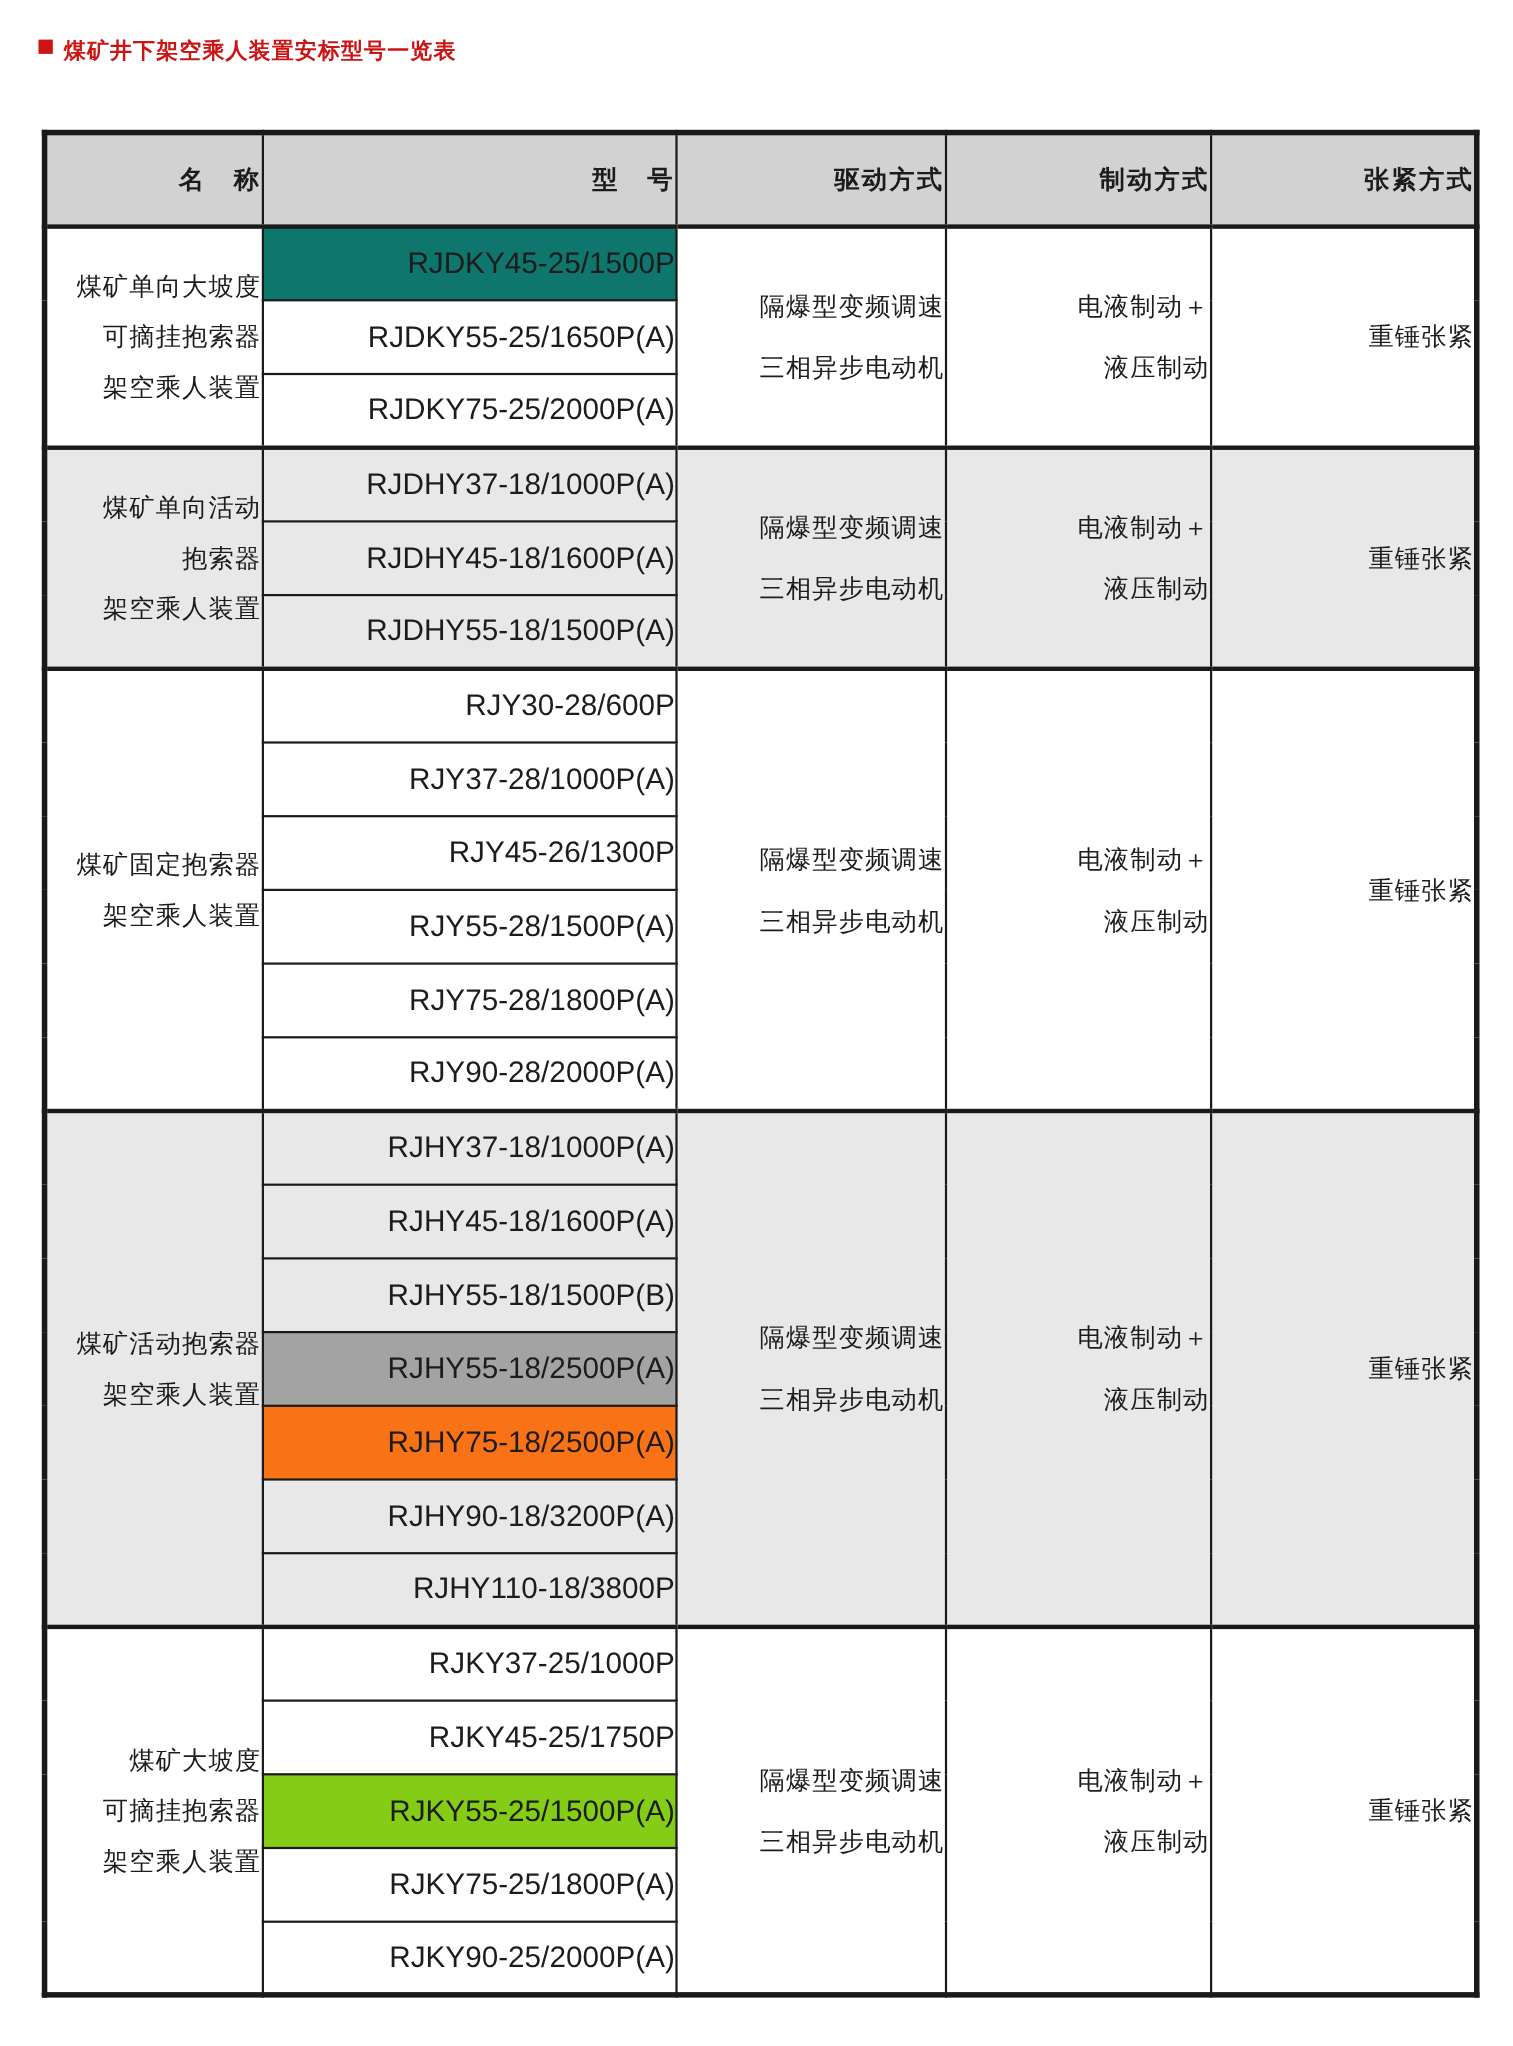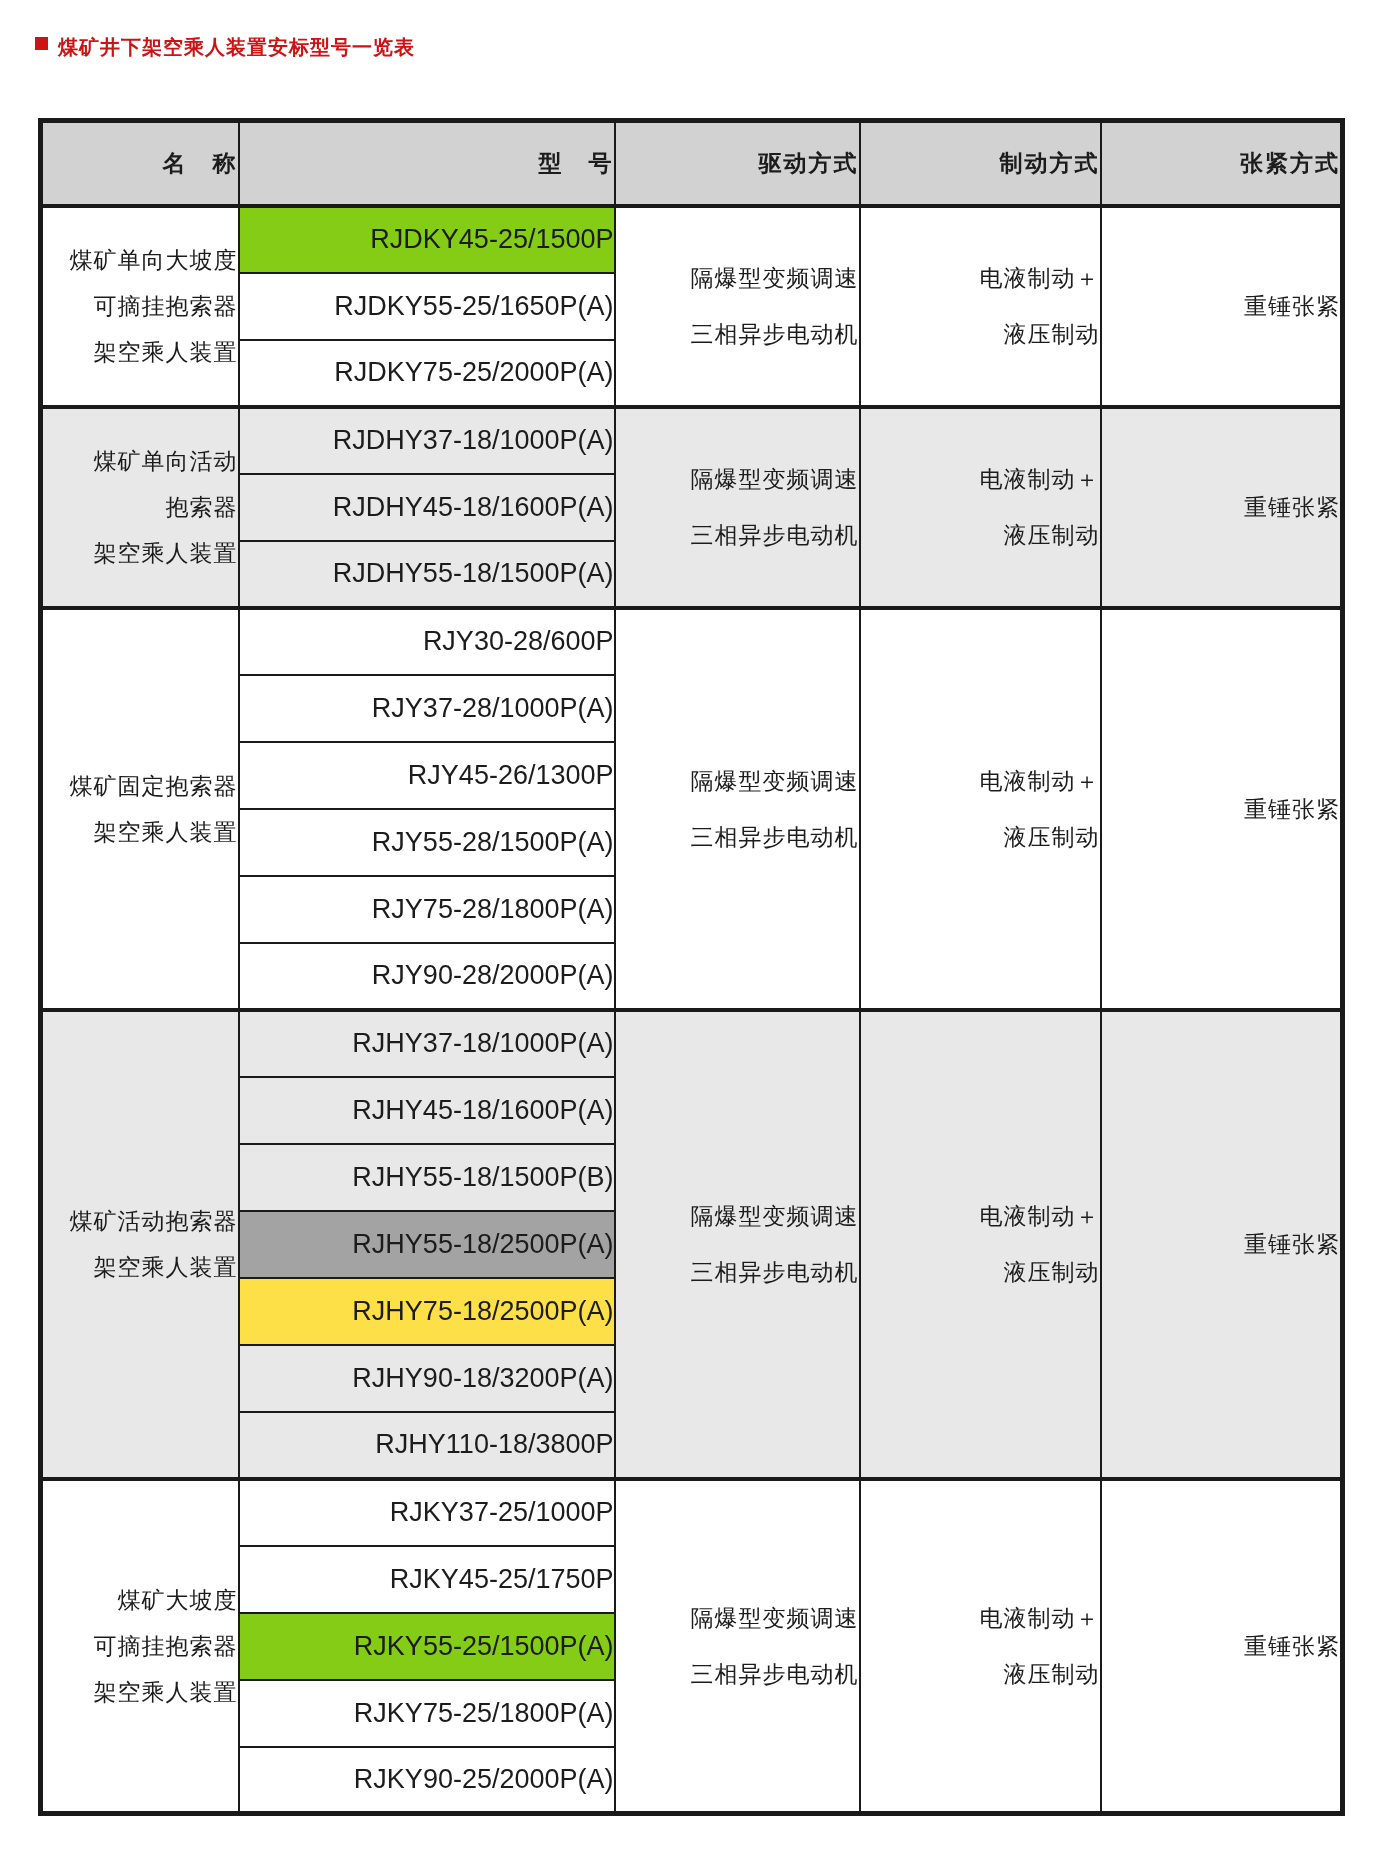--- a/index.html
+++ b/index.html
@@ -88,21 +88,21 @@
         <th>张紧方式</th>
       </tr>
     </thead>
     <tbody id="table-body">
         <tr>
           <td class="name-cell group-start" rowspan="3" style="background: rgb(255, 255, 255);">
             <div class="name-line">煤矿单向大坡度</div>
             <div class="name-line">可摘挂抱索器</div>
             <div class="name-line">架空乘人装置</div>
           </td>
-          <td class="model-cell group-start" style="background: #84cc16;">RJDKY45-25/1500P</td>
+          <td class="model-cell group-start" style="background: #0f766e;">RJDKY45-25/1500P</td>
           <td class="drive-cell group-start" rowspan="3" style="background: rgb(255, 255, 255);">
             <div class="drive-line">隔爆型变频调速</div>
             <div class="drive-line">三相异步电动机</div>
           </td>
           <td class="brake-cell group-start" rowspan="3" style="background: rgb(255, 255, 255);">
             <div class="brake-line">电液制动＋</div>
             <div class="brake-line">液压制动</div>
           </td>
           <td class="tension-cell group-start" rowspan="3" style="background: rgb(255, 255, 255);">
             <div class="tension-line">重锤张紧</div>
@@ -193,21 +193,21 @@
         <tr>
           <td class="model-cell" style="background: rgb(232, 232, 232);">RJHY45-18/1600P(A)</td>
         </tr>
         <tr>
           <td class="model-cell" style="background: rgb(232, 232, 232);">RJHY55-18/1500P(B)</td>
         </tr>
         <tr>
           <td class="model-cell" style="background: #a3a3a3;">RJHY55-18/2500P(A)</td>
         </tr>
         <tr>
-          <td class="model-cell" style="background: #fde047;">RJHY75-18/2500P(A)</td>
+          <td class="model-cell" style="background: #f97316;">RJHY75-18/2500P(A)</td>
         </tr>
         <tr>
           <td class="model-cell" style="background: rgb(232, 232, 232);">RJHY90-18/3200P(A)</td>
         </tr>
         <tr>
           <td class="model-cell" style="background: rgb(232, 232, 232);">RJHY110-18/3800P</td>
         </tr>
         <tr>
           <td class="name-cell group-start" rowspan="5" style="background: rgb(255, 255, 255);">
             <div class="name-line">煤矿大坡度</div>

